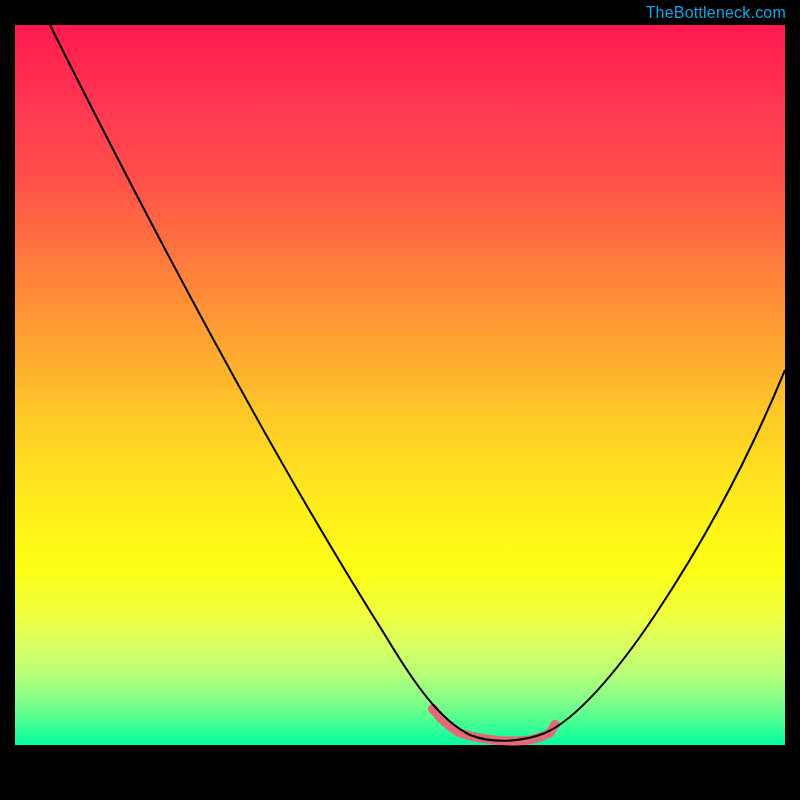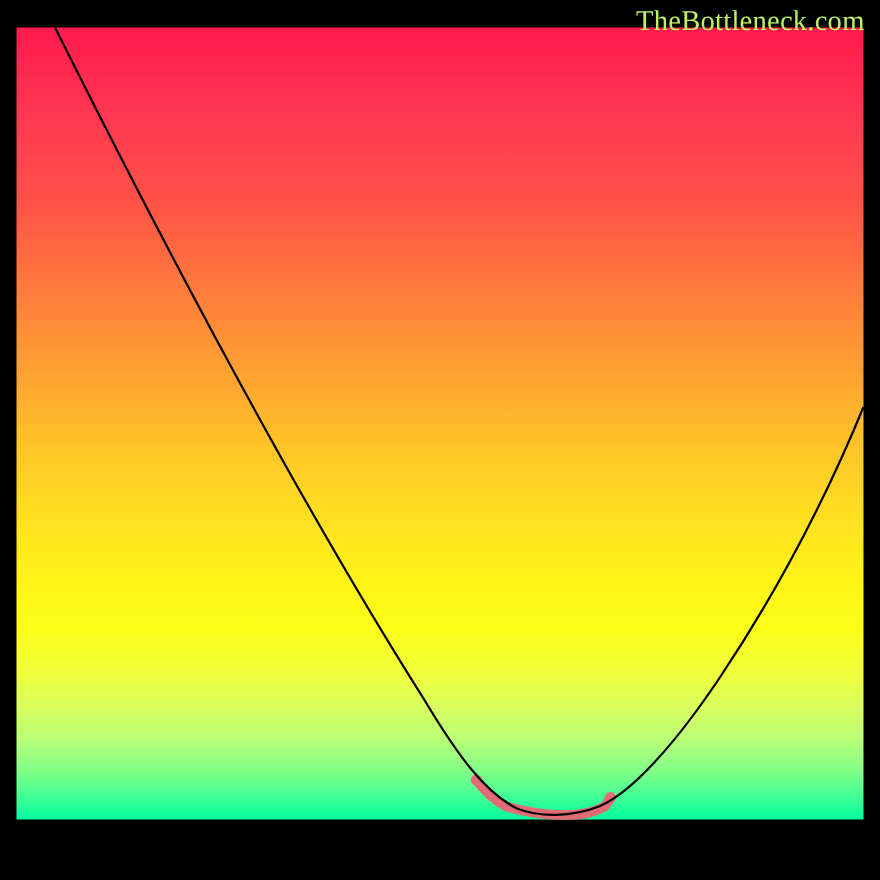--- a/index.html
+++ b/index.html
@@ -38,25 +38,24 @@
       #d8ff60 86%,
       #b8ff78 90%,
       #80ff88 94%,
       #30ff98 98%,
       #00ffa0 100%);
   }
   .watermark {
     position: absolute;
     top: 4px;
     right: 14px;
-    color: #bef264;
-    font-size: 26px;
+    color: #0ea5e9;
+    font-size: 16px;
     font-weight: 500;
     letter-spacing: 0.2px;
-    font-family: Liberation Serif, serif;
   }
   svg.curve {
     position: absolute;
     left: 15px;
     top: 25px;
     width: 770px;
     height: 720px;
     overflow: visible;
   }
   .hl {

